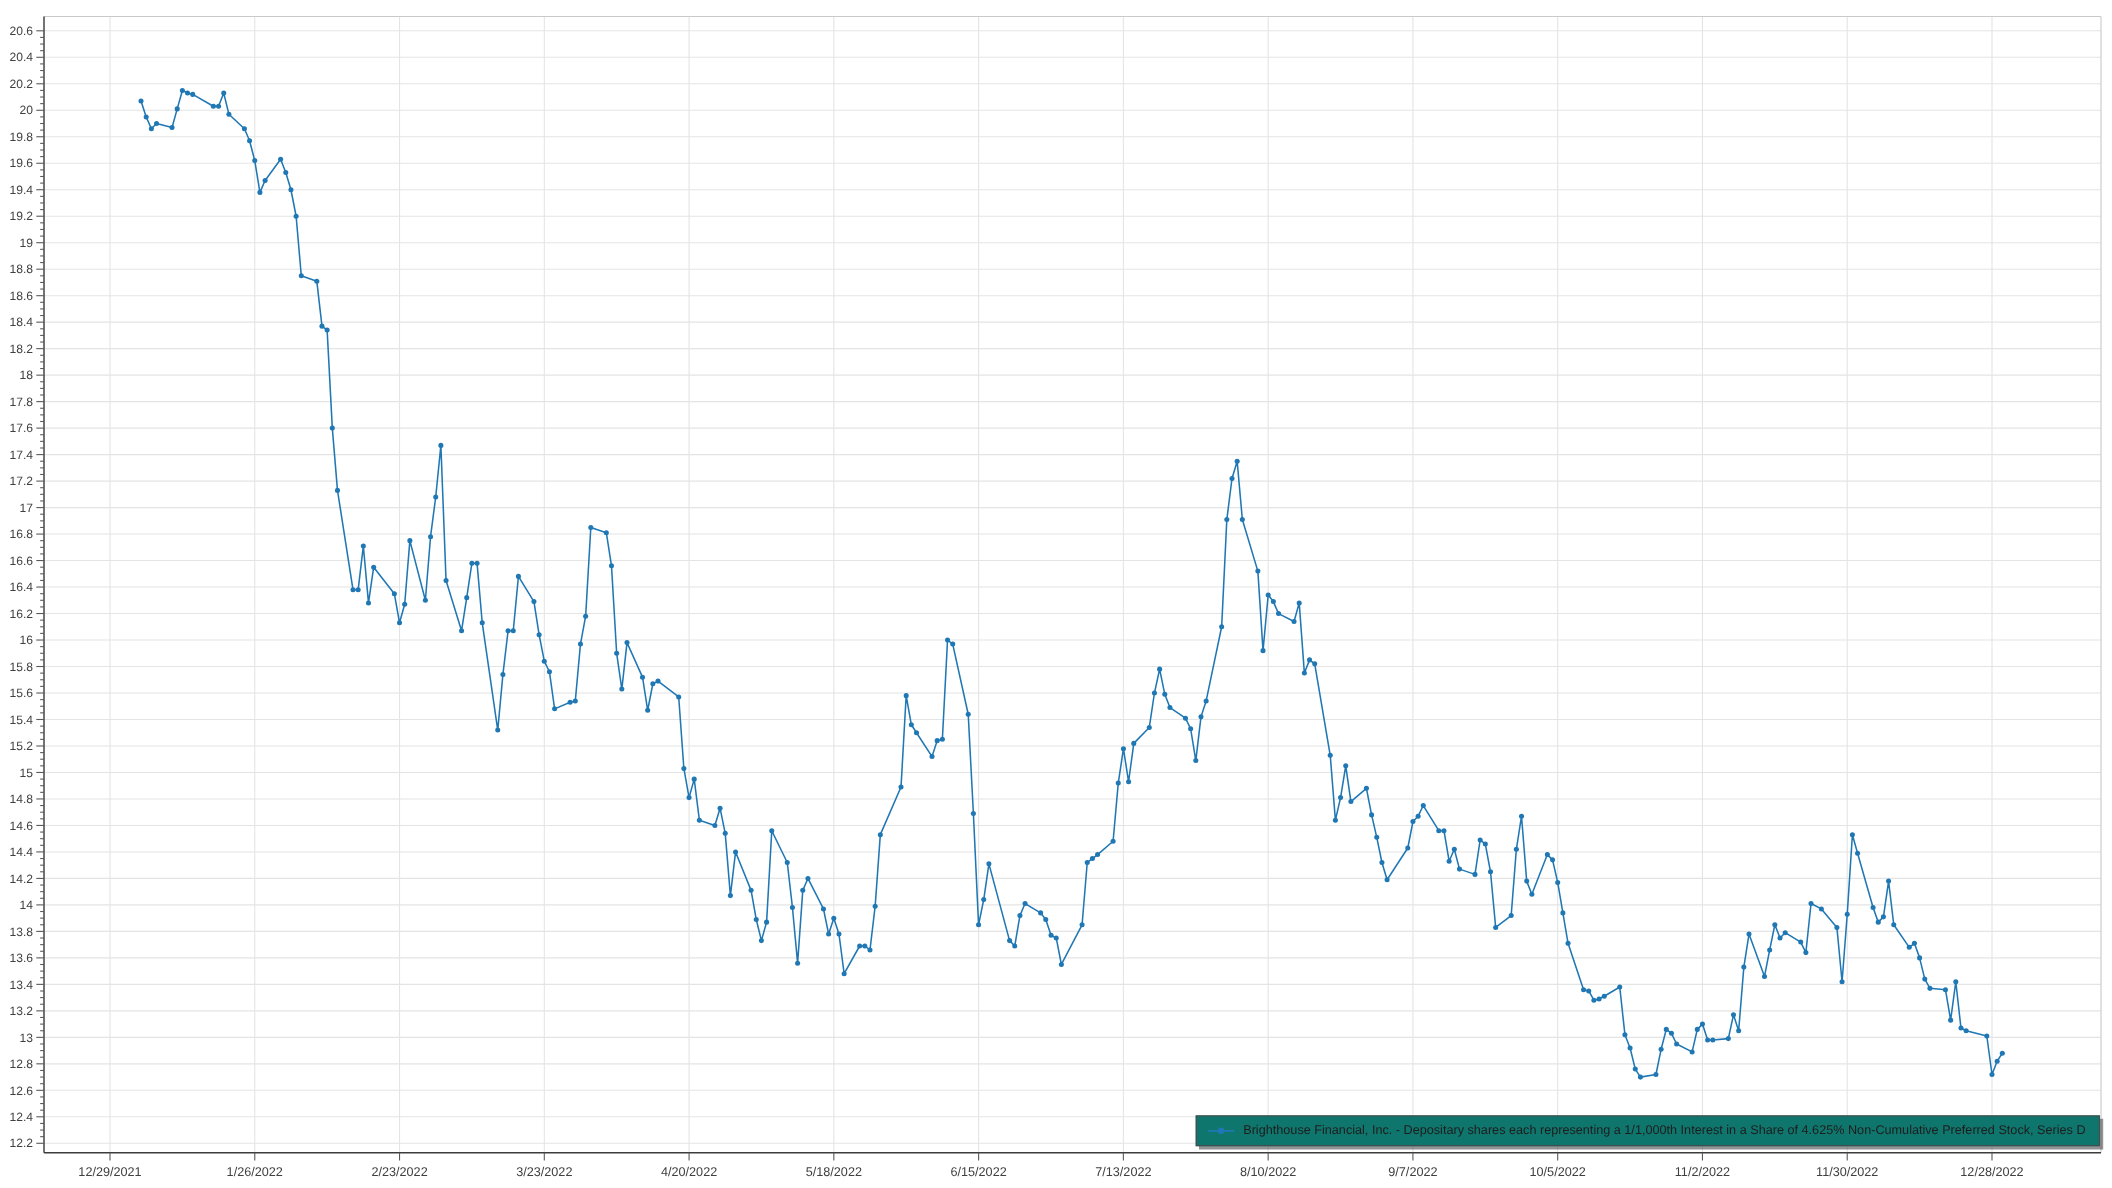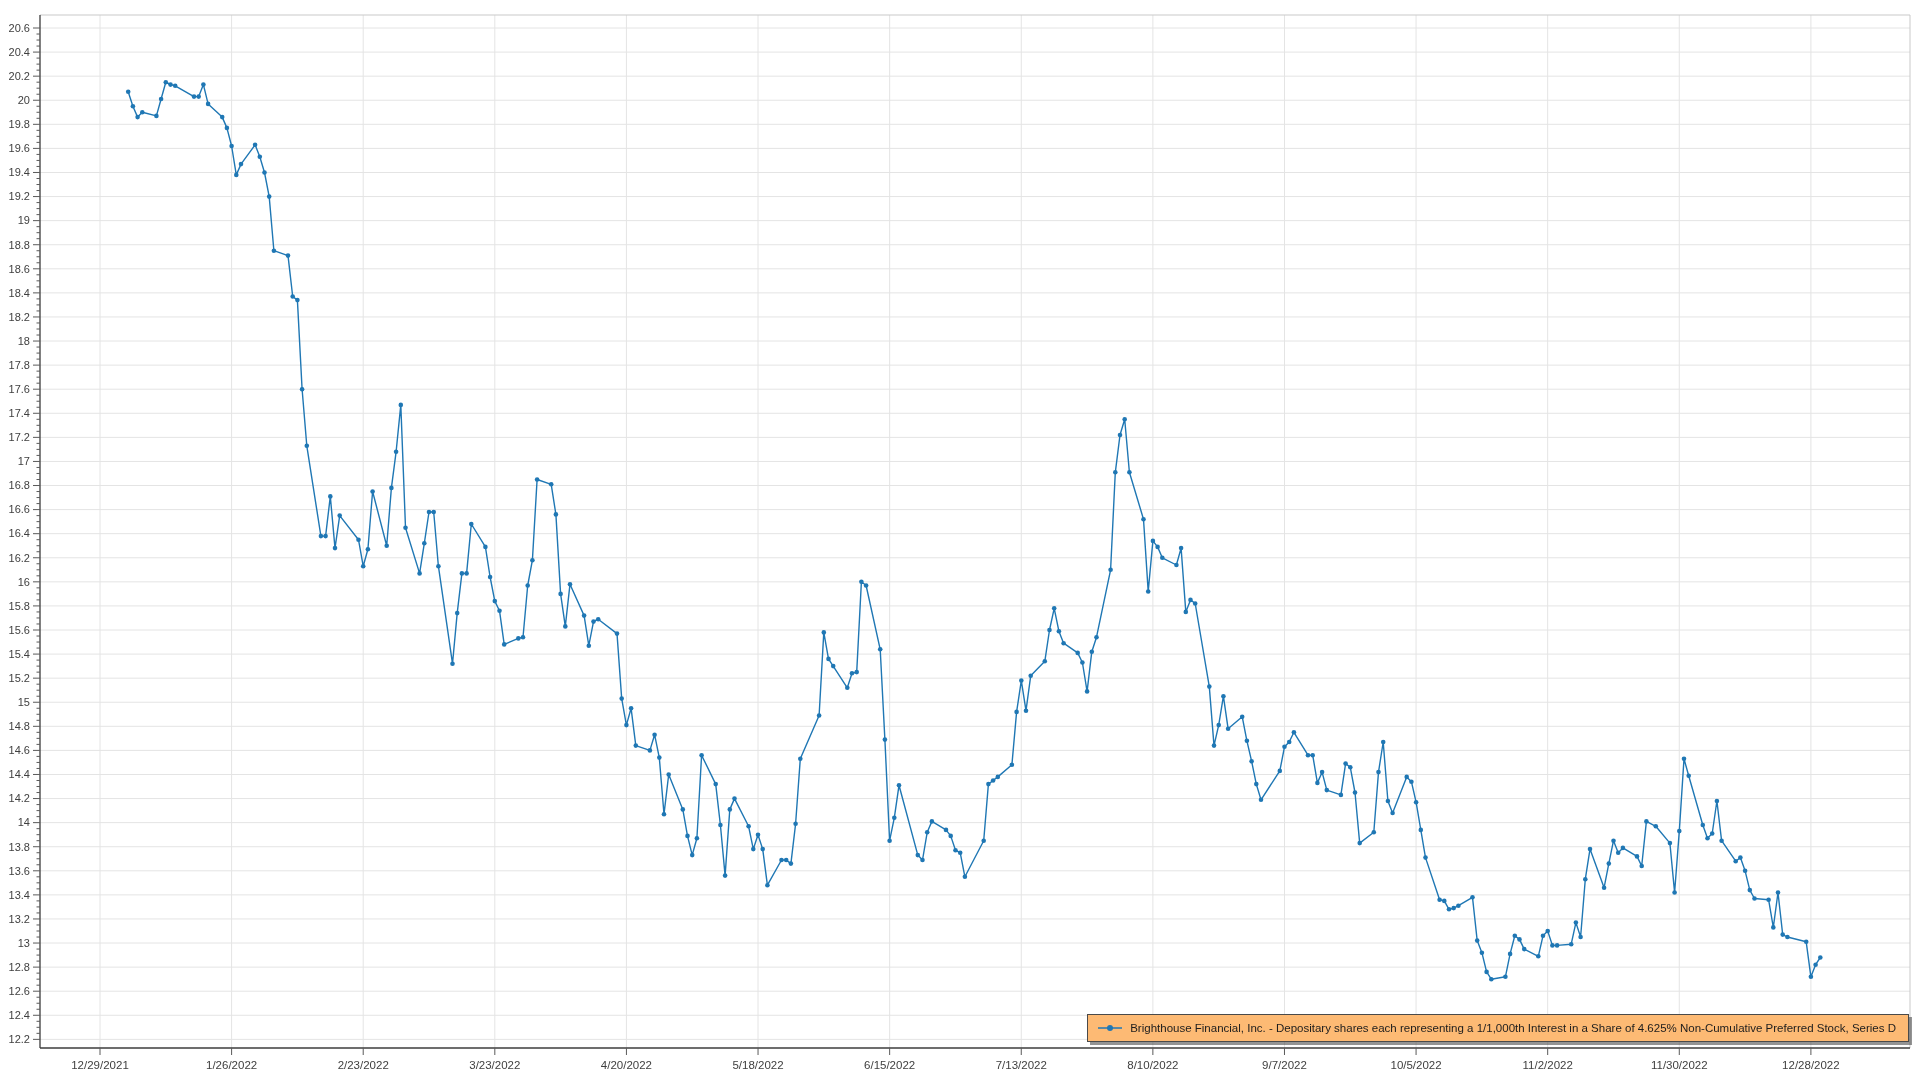--- a/index.html
+++ b/index.html
@@ -1,21 +1,21 @@
 <!DOCTYPE html>
 <html><head>
 <meta charset="utf-8">
 <style>
   html,body{margin:0;padding:0;background:#ffffff;width:1920px;height:1080px;overflow:hidden;
     font-family:"Liberation Sans", sans-serif;}
   #chart-wrap{position:relative;width:1920px;height:1080px;background:#fff;}
   svg{display:block;}
   #legend-box{
     position:absolute;right:11px;bottom:38px;height:26px;
-    background:#fdba74;border:1px solid #4a4a4a;
+    background:#0f766e;border:1px solid #4a4a4a;
     box-shadow:3px 3px 0 rgba(60,60,60,0.55);
     display:flex;align-items:center;gap:7px;padding:0 12px 0 9px;
     white-space:nowrap;z-index:5;
   }
   #legend-box .legend-label{font-size:11.5px;color:#1d1d1d;}
 </style>
 </head>
 <body>
 
 <div id="chart-wrap">

